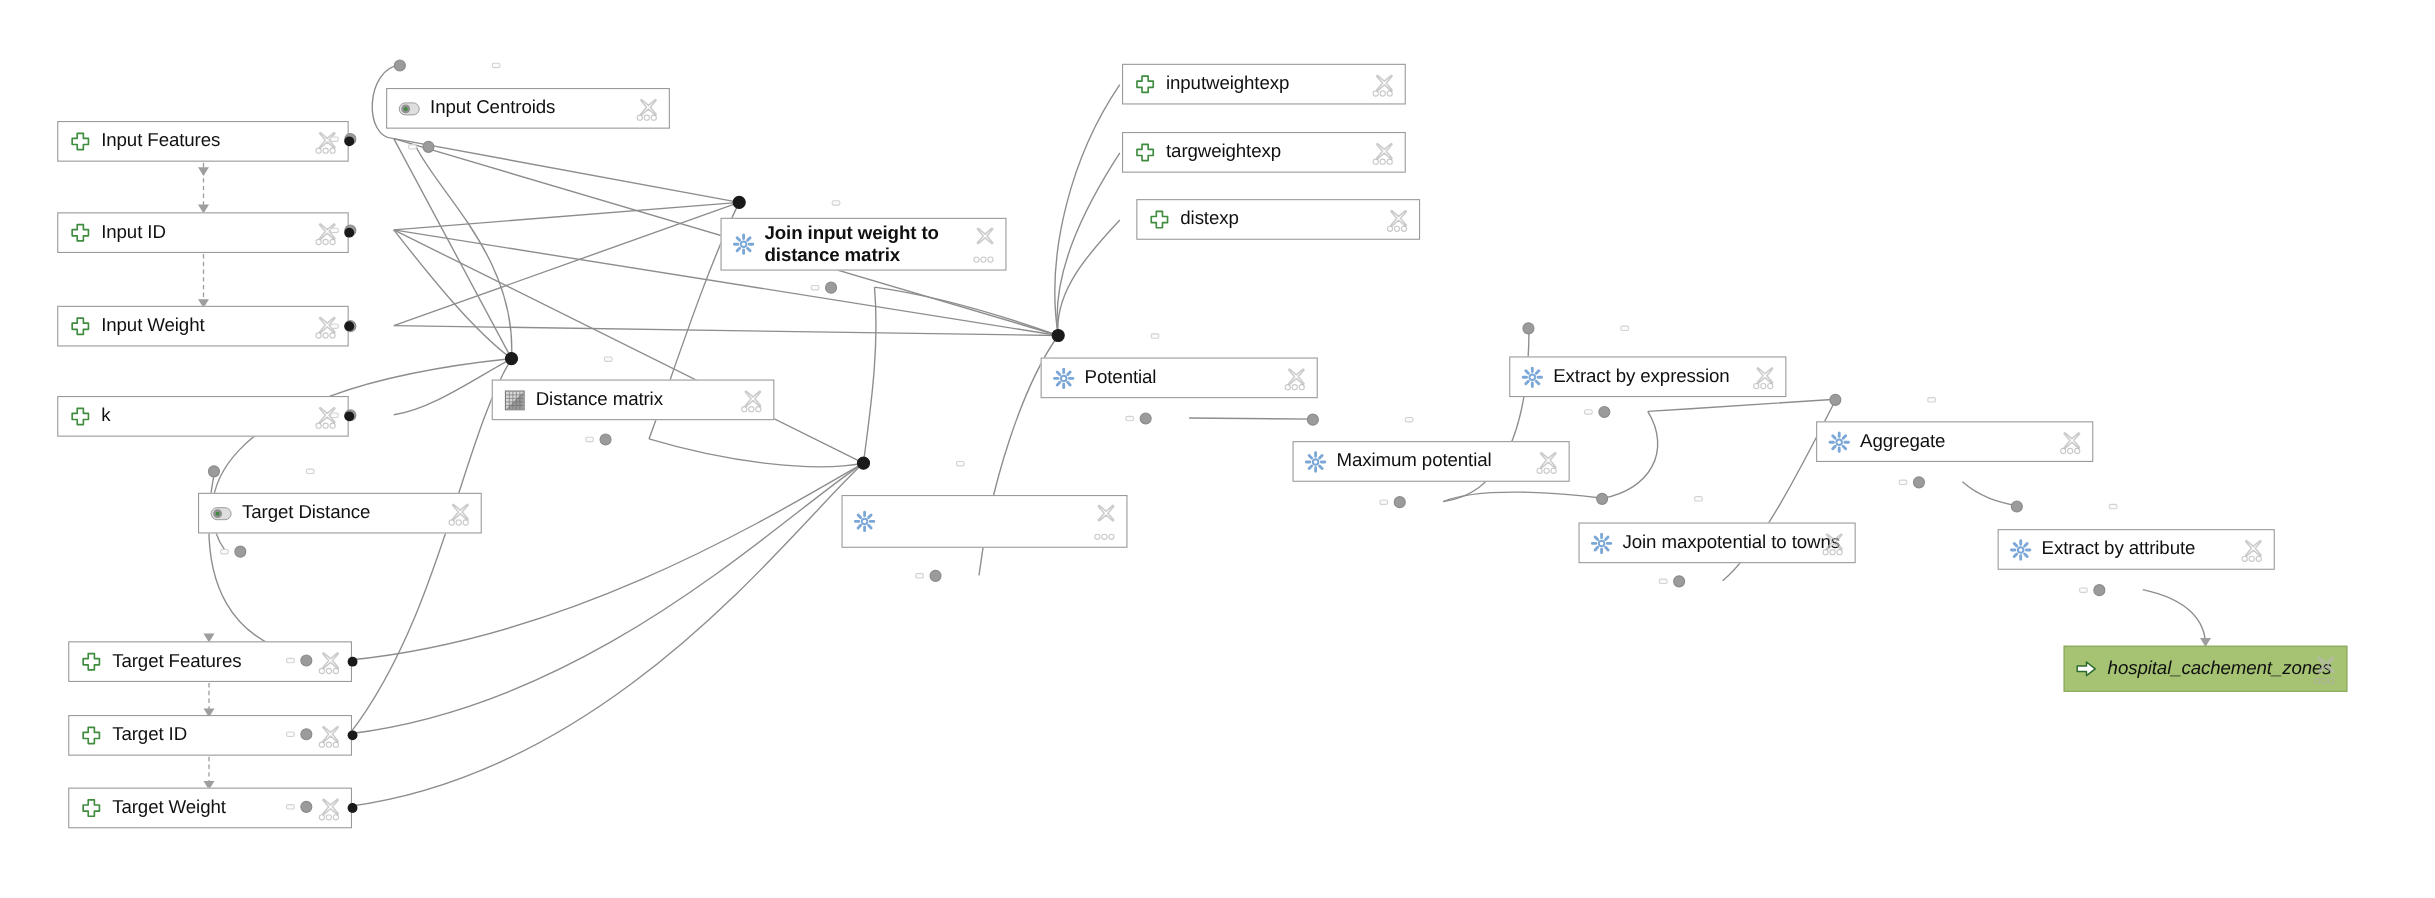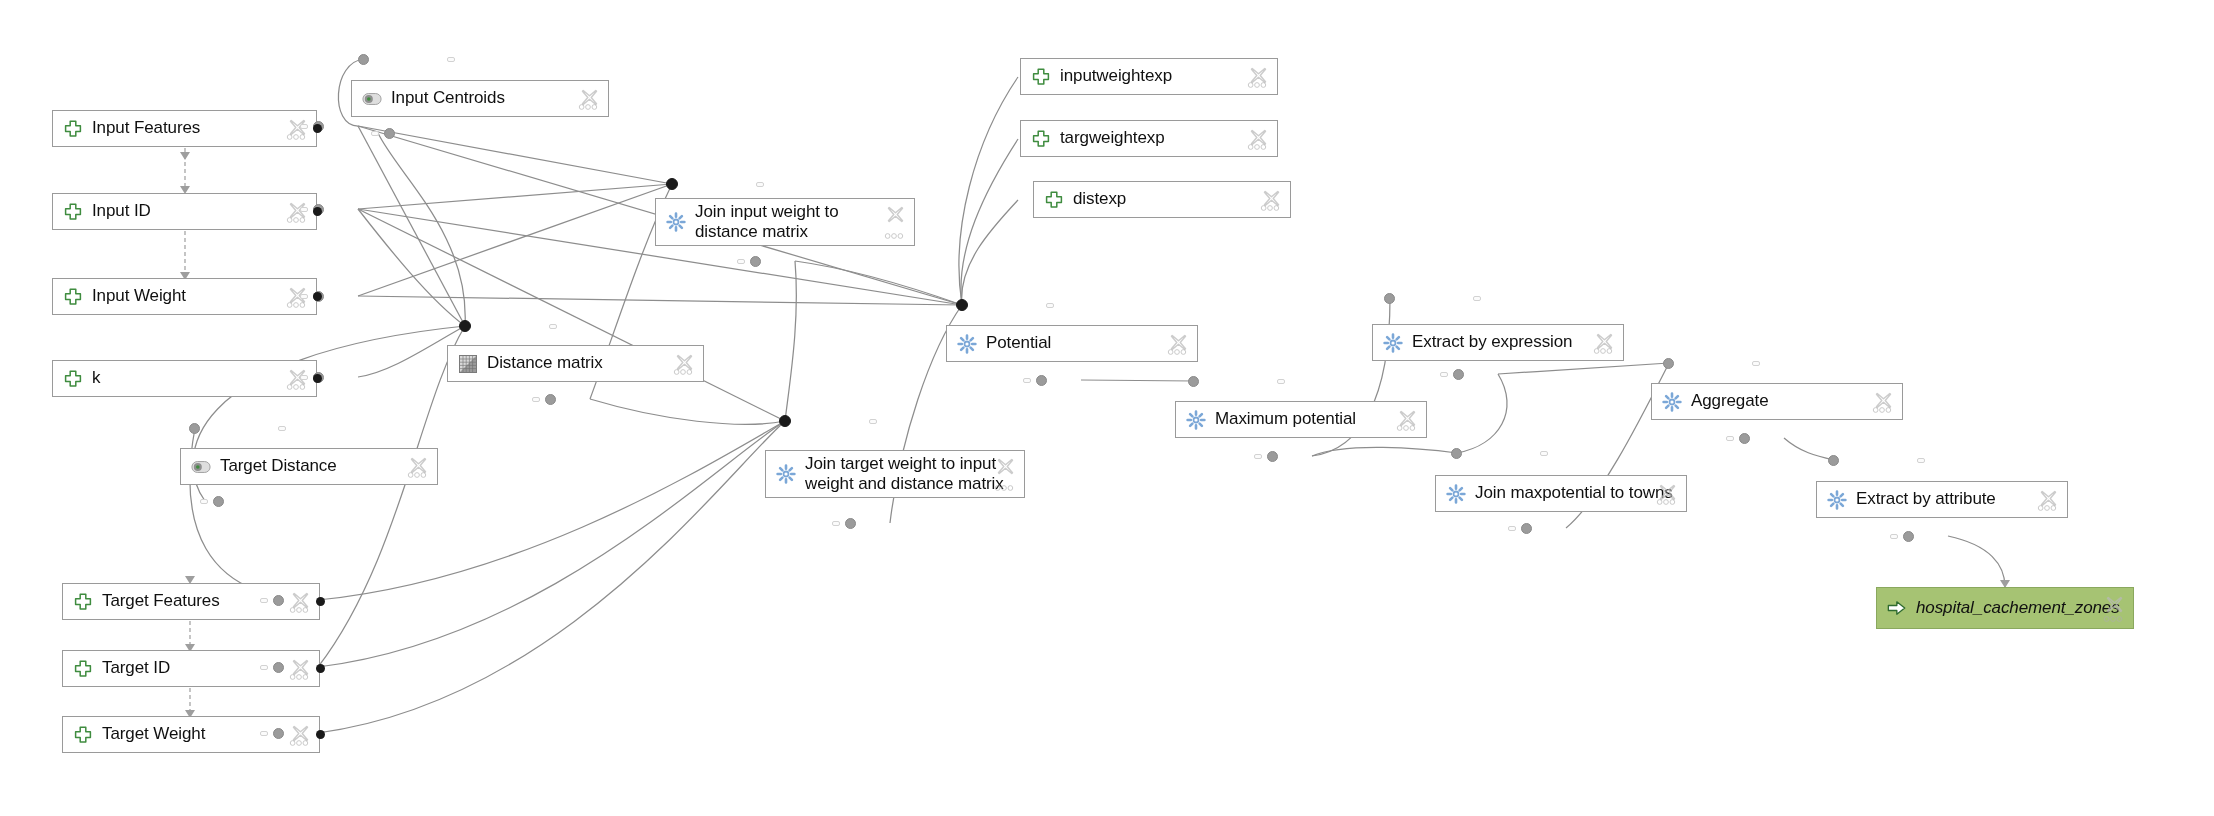--- a/index.html
+++ b/index.html
@@ -328,41 +328,39 @@
           <span class="n-label">Distance matrix</span>
           <svg class="x-glyph" width="19" height="19" viewBox="0 0 19 19" preserveAspectRatio="xMidYMid meet">
             <use href="#sym-x" width="19" height="19"></use>
           </svg>
           <svg class="dots-glyph" width="22" height="8" viewBox="0 0 22 8" preserveAspectRatio="xMidYMid meet">
             <use href="#sym-dots" width="22" height="8"></use>
           </svg>
         </div>
       </div>
       <div class="node algorithm two-line" style="left: 655px; top: 198px; width: 260px; height: 48px;">
-        <div class="nodebox" style="width: 260px; height: 48px;">
+        <div class="nodebox" style="width: 260px; height: 48px; font-weight: bold;">
           <svg class="n-icon" width="20" height="20" viewBox="0 0 20 20" preserveAspectRatio="xMidYMid meet">
             <use href="#sym-gear" width="20" height="20"></use>
           </svg>
           <span class="n-label">Join input weight to
 distance matrix</span>
           <svg class="x-glyph" width="19" height="19" viewBox="0 0 19 19" preserveAspectRatio="xMidYMid meet">
             <use href="#sym-x" width="19" height="19"></use>
           </svg>
           <svg class="dots-glyph" width="22" height="8" viewBox="0 0 22 8" preserveAspectRatio="xMidYMid meet">
             <use href="#sym-dots" width="22" height="8"></use>
           </svg>
         </div>
       </div>
       <div class="node algorithm two-line" style="left: 765px; top: 450px; width: 260px; height: 48px;">
         <div class="nodebox" style="width: 260px; height: 48px;">
           <svg class="n-icon" width="20" height="20" viewBox="0 0 20 20" preserveAspectRatio="xMidYMid meet">
             <use href="#sym-gear" width="20" height="20"></use>
           </svg>
-          <span class="n-label">Join target weight to input
-weight and distance matrix</span>
           <svg class="x-glyph" width="19" height="19" viewBox="0 0 19 19" preserveAspectRatio="xMidYMid meet">
             <use href="#sym-x" width="19" height="19"></use>
           </svg>
           <svg class="dots-glyph" width="22" height="8" viewBox="0 0 22 8" preserveAspectRatio="xMidYMid meet">
             <use href="#sym-dots" width="22" height="8"></use>
           </svg>
         </div>
       </div>
       <div class="node parameter" style="left: 1020px; top: 58px; width: 258px; height: 37px;">
         <div class="nodebox" style="width: 258px; height: 37px;">

